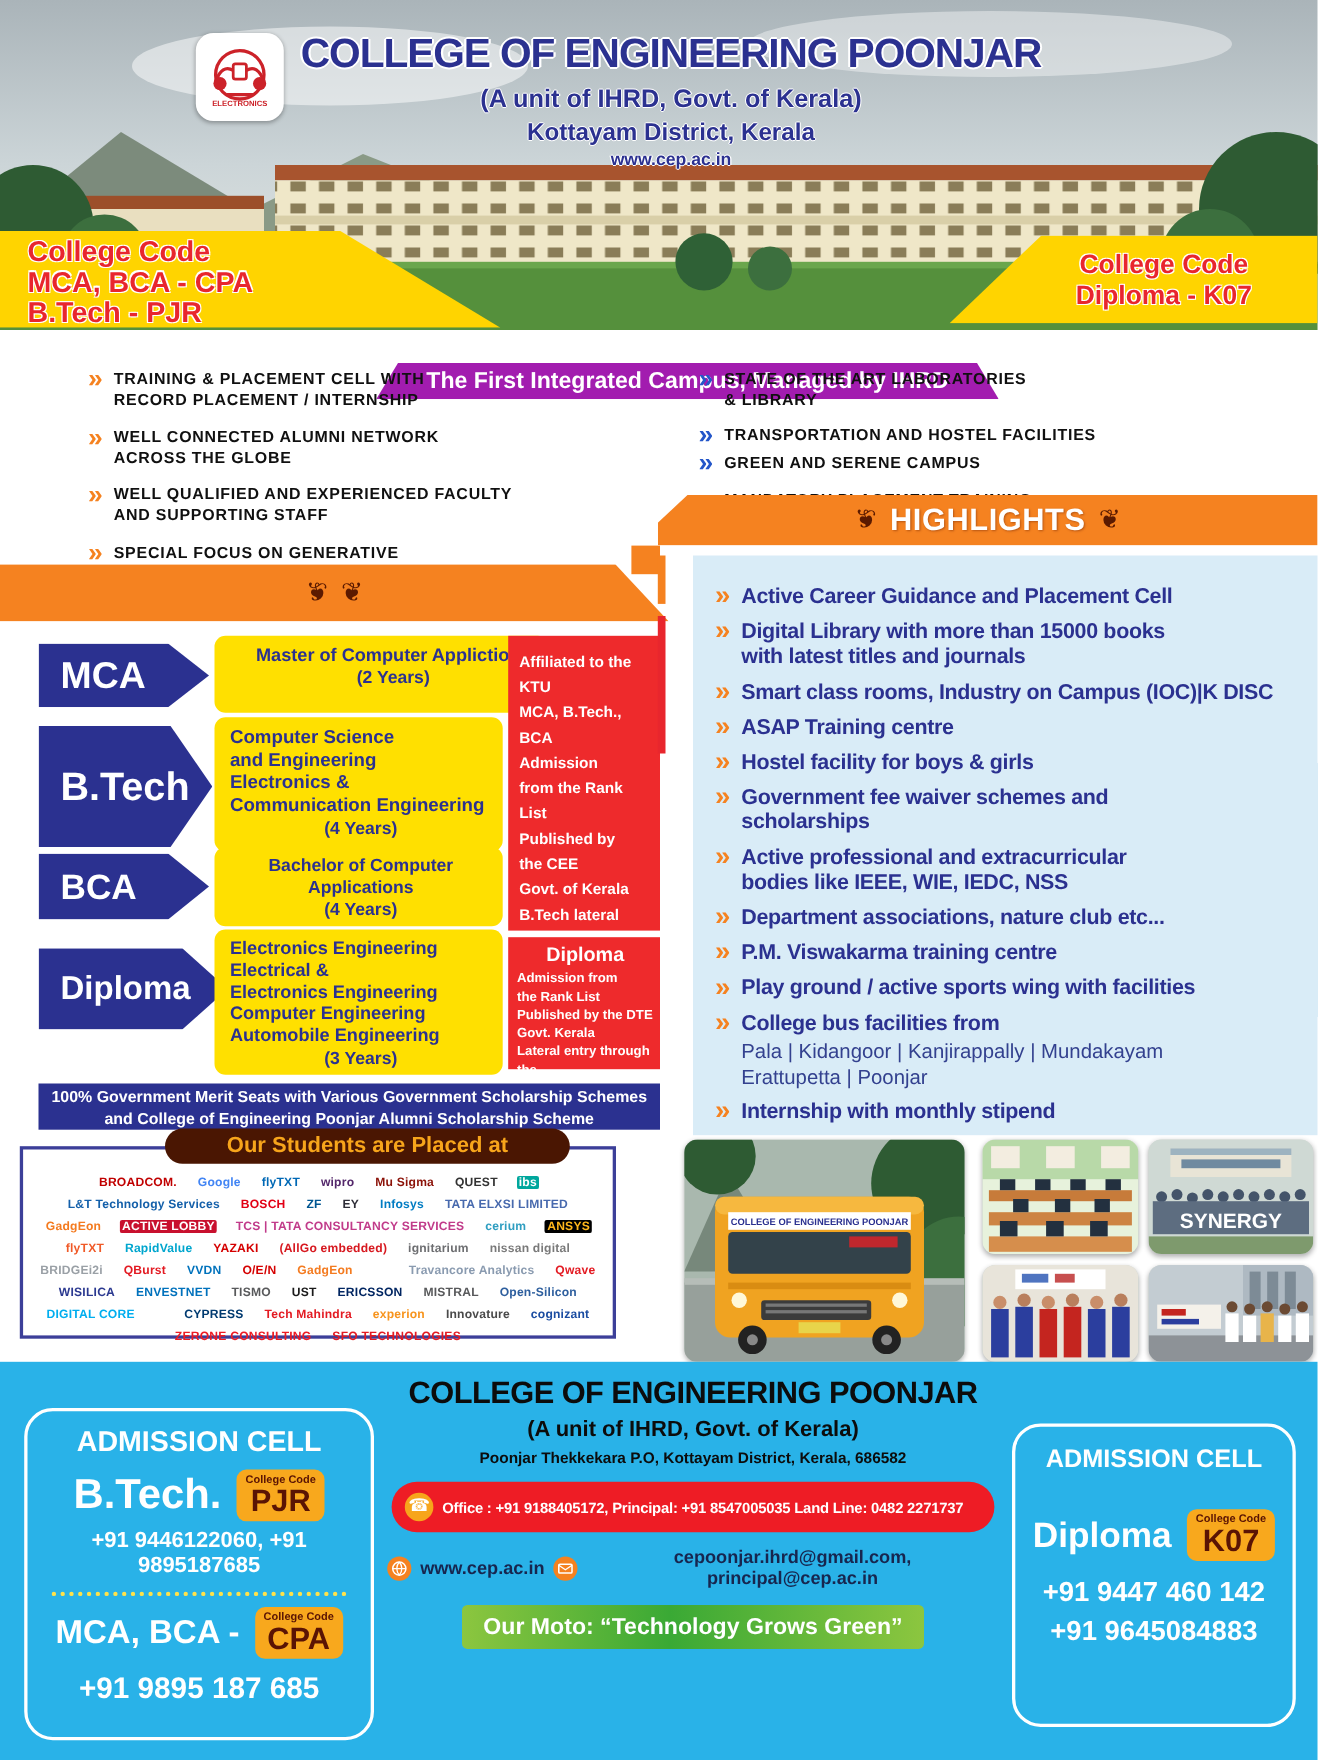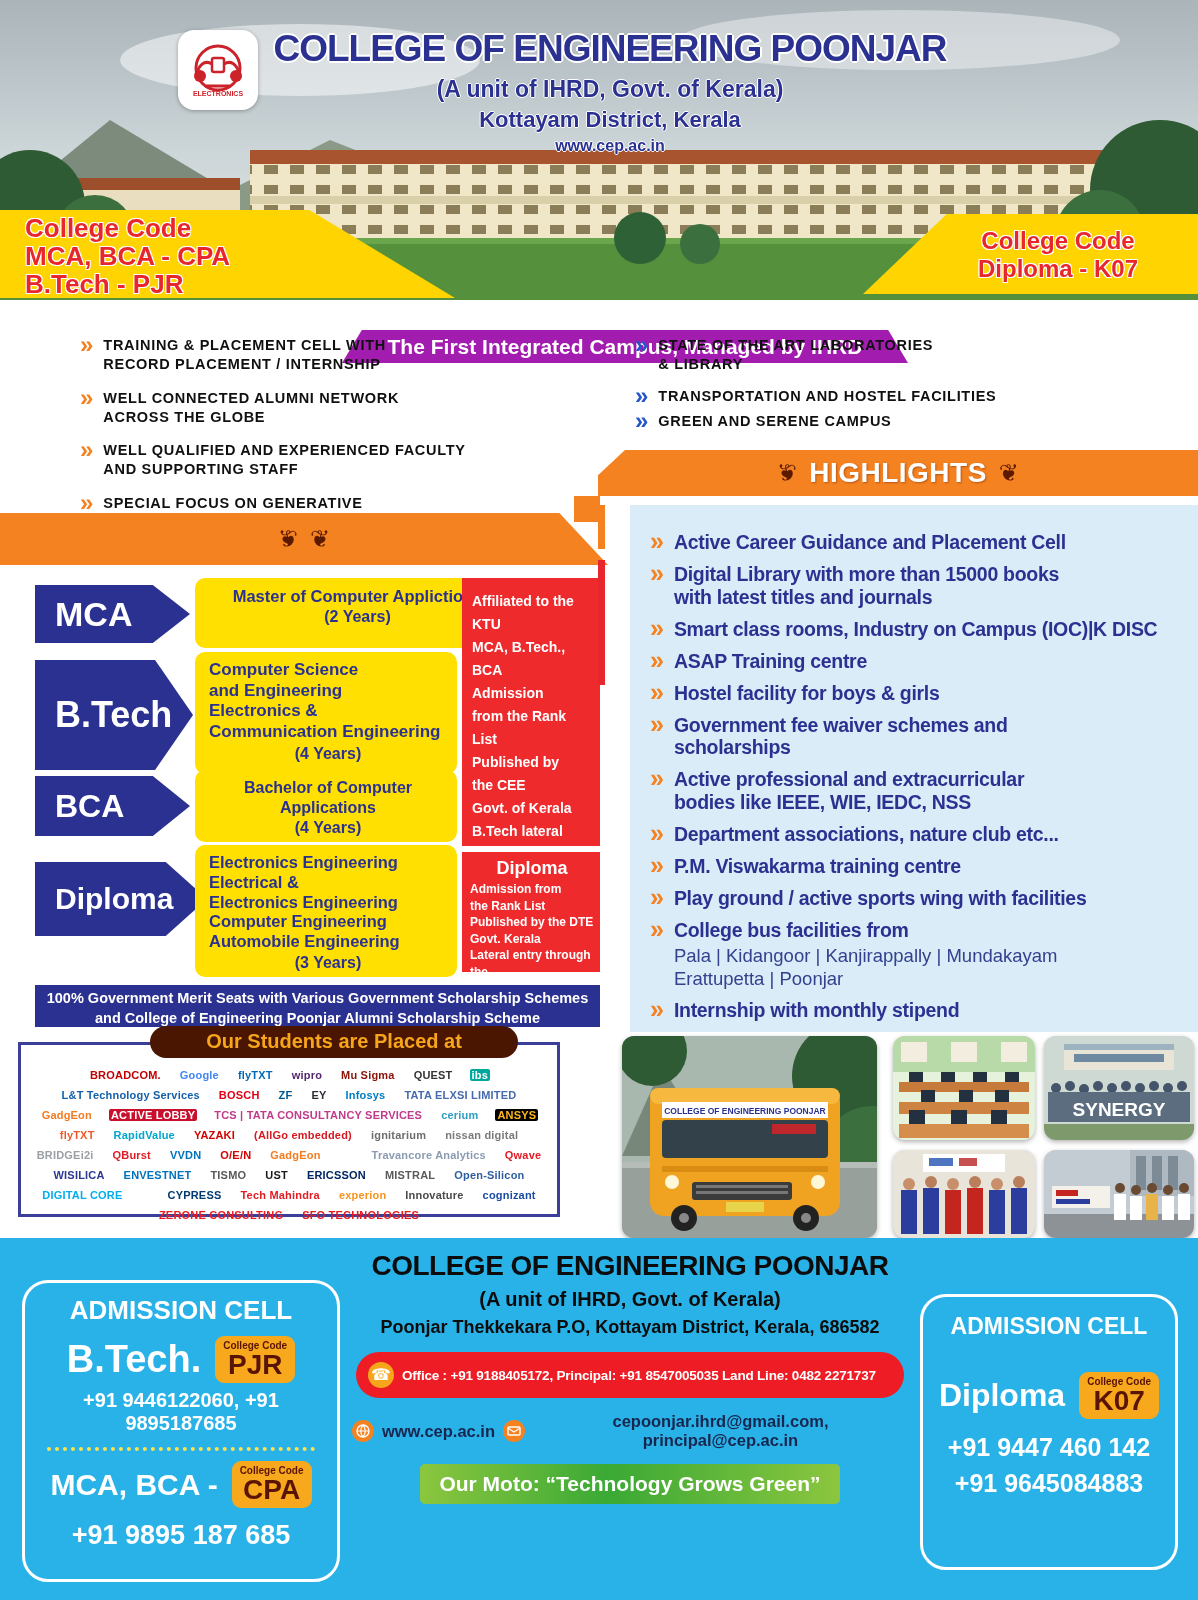--- a/index.html
+++ b/index.html
@@ -137,21 +137,21 @@
   .code-badge .cb-label{font-size:10px;font-weight:800;}
   .code-badge .cb-code{font-size:28px;font-weight:900;line-height:1;}
   .adm-phone{font-size:20px;font-weight:800;margin-top:6px;}
   .adm-phone.big{font-size:27px;font-weight:900;margin-top:12px;}
   .adm-right .adm-phone{font-size:25px;font-weight:900;line-height:1.35;margin-top:12px;}
   .dotted-sep{border:0;border-top:4px dotted #ffe24a;width:86%;margin:12px auto 2px auto;}
 
   .ftr-center{position:absolute;left:352px;top:12px;width:556px;text-align:center;}
   .ftr-title{font-size:28px;font-weight:900;letter-spacing:-.5px;color:#0c0c0c;}
   .ftr-sub{font-size:20px;font-weight:800;color:#0c0c0c;margin-top:6px;}
-  .ftr-addr{font-size:18px;font-weight:800;color:#0c0c0c;margin-top:6px;}
+  .ftr-addr{font-size:14px;font-weight:800;color:#0c0c0c;margin-top:6px;}
   .contact-pill{display:flex;align-items:center;gap:8px;background:#ee1c25;border-radius:23px;
     width:548px;height:46px;margin:14px auto 0 auto;padding:0 12px;}
   .phone-ico{flex:0 0 auto;width:26px;height:26px;border-radius:50%;background:#f7a51b;color:#fff;
     font-size:16px;line-height:26px;text-align:center;}
   .contact-text{color:#fff;font-size:13.5px;font-weight:900;letter-spacing:-.2px;white-space:nowrap;}
   .web-row{display:flex;align-items:center;justify-content:center;gap:8px;margin-top:14px;}
   .web-ico{width:22px;height:22px;border-radius:50%;background:#f58220;display:flex;align-items:center;justify-content:center;}
   .web-text{font-size:16.5px;font-weight:900;color:#17264f;}
   .moto-pill{width:420px;height:40px;margin:14px auto 0 auto;border-radius:5px;
     background:linear-gradient(90deg,#8cc63f,#3aa935 45%,#8cc63f);color:#fff;

